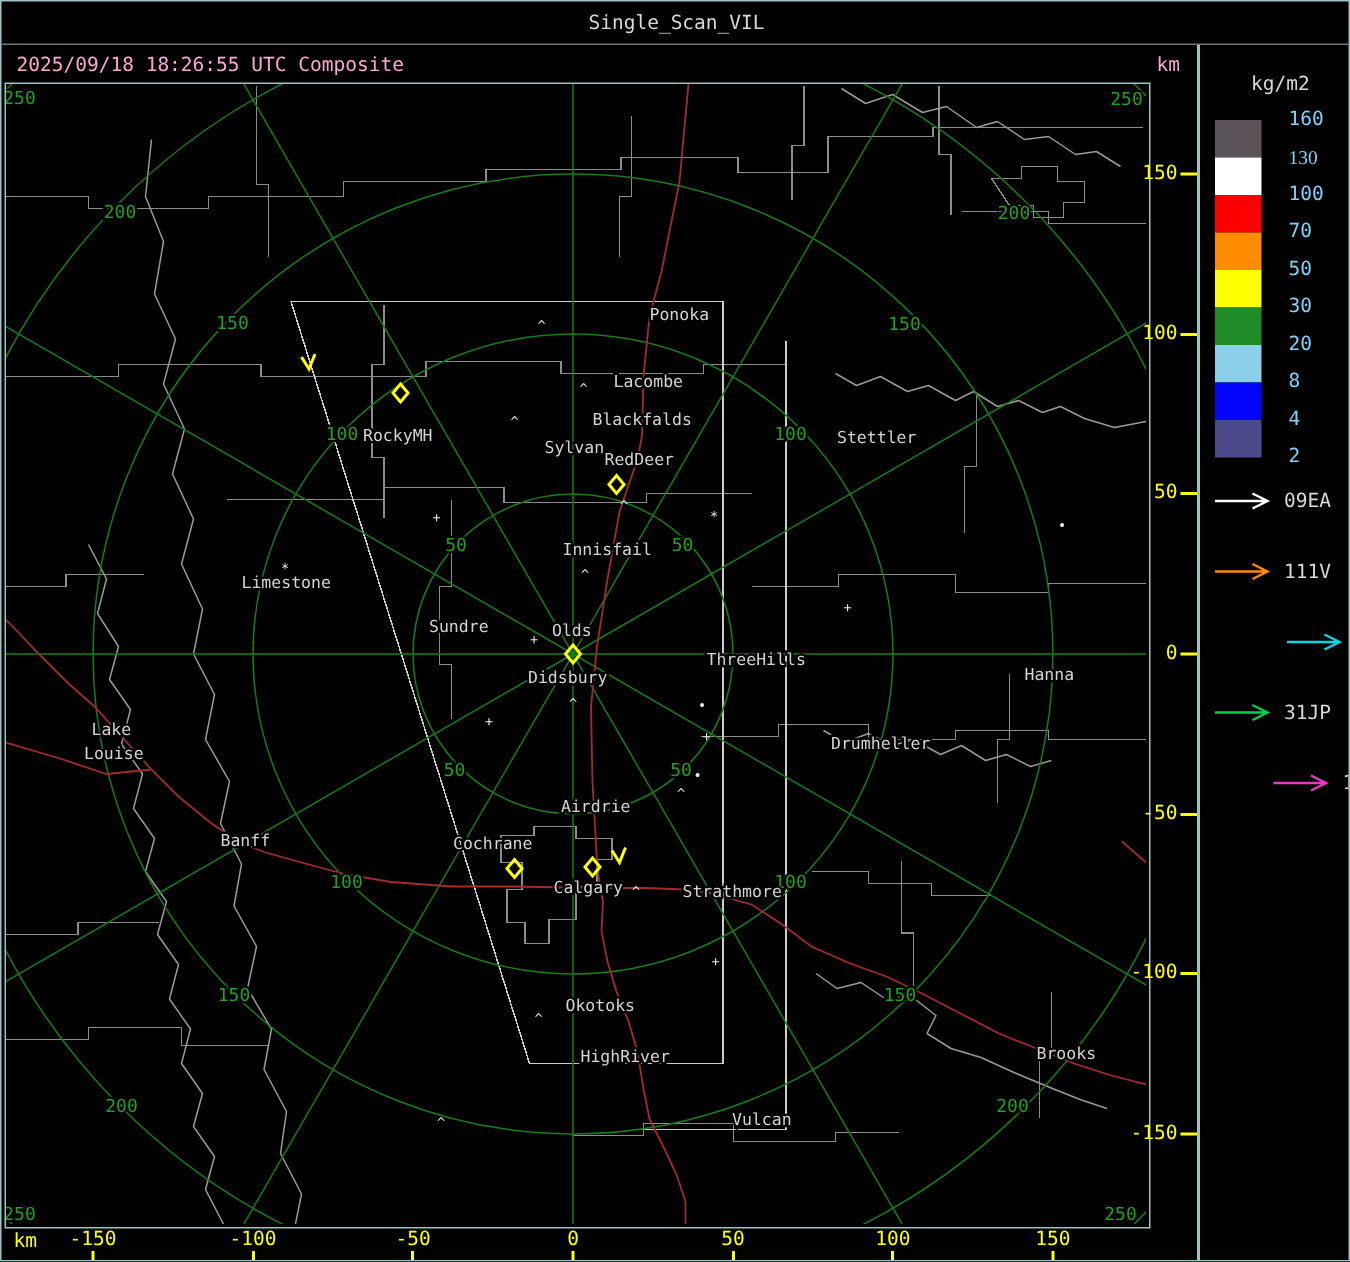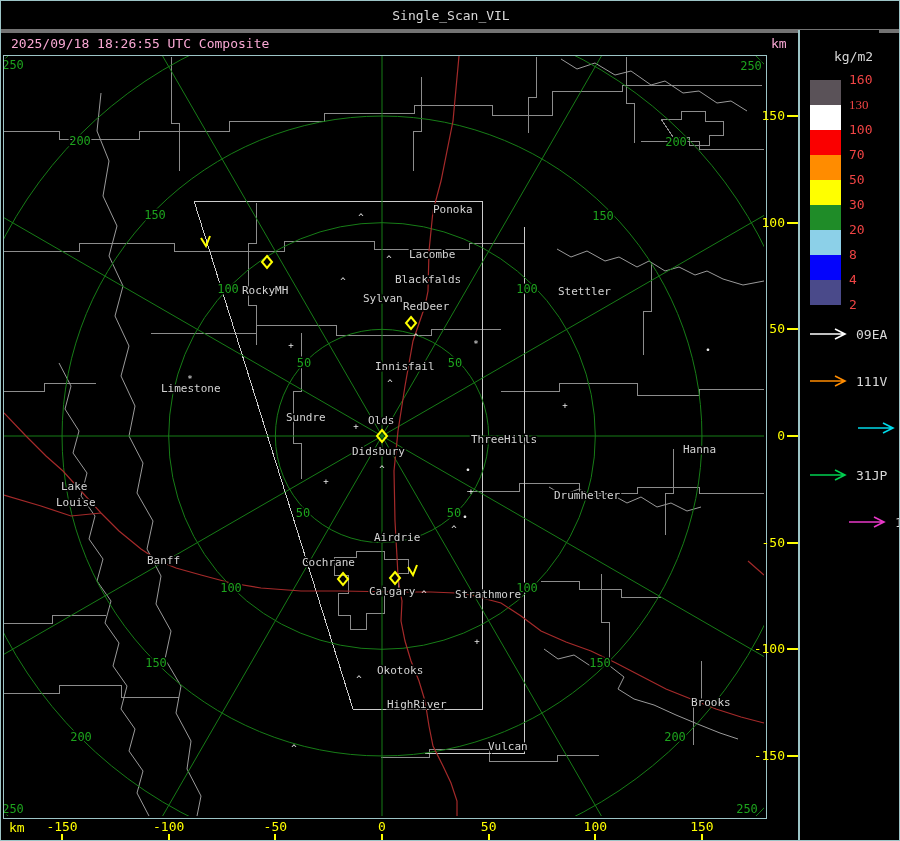--- a/index.html
+++ b/index.html
@@ -2,38 +2,38 @@
 <html><head>
 <meta charset="utf-8">
 <style>
   html,body{margin:0;padding:0;background:#000;}
   #app{position:relative;width:900px;height:841px;background:#000;overflow:hidden;
        font-family:"DejaVu Sans Mono",monospace;box-sizing:border-box;
        border:1px solid #9cc4c6;}
   .abs{position:absolute;}
   #titlebar{left:0;top:0;width:900px;height:28px;color:#d8d8d8;font-size:13px;
             display:flex;align-items:center;justify-content:center;
-            border-bottom:4px solid #737373;}
+            border-bottom:1px solid #737373;}
   #infobar{left:0;top:29px;width:797px;height:25px;color:#f9a8d4;font-size:13px;}
   #timestamp{position:absolute;left:10px;top:6px;white-space:pre;}
   #right-axis-unit{position:absolute;left:770px;top:6px;}
   #map-frame{left:2px;top:54px;width:762px;height:762px;border:1px solid #9cc4c6;box-sizing:content-box;}
   #map-svg{position:absolute;left:0;top:0;}
   #right-axis{left:764px;top:55px;width:33px;height:760px;color:#ffff00;font-size:13px;}
   .rtick{position:absolute;width:11px;height:2px;background:#ffff00;left:22px;}
   .rlabel{position:absolute;right:13px;height:14px;line-height:14px;}
   #vline{left:797px;top:29px;width:2px;height:812px;background:#9cc4c6;}
   #bottom-axis{left:0;top:816px;width:797px;height:25px;color:#ffff00;font-size:13px;}
   #bottom-axis-unit{position:absolute;left:8px;top:3px;}
   .btick{position:absolute;width:2px;height:8px;background:#ffff00;top:17px;}
   .blabel{position:absolute;top:2px;transform:translateX(-50%);}
   #legend{left:799px;top:29px;width:79px;height:812px;background:#000;color:#d8d8d8;font-size:13px;}
   #legend-unit{position:absolute;left:34px;top:19px;}
   .cbox{position:absolute;left:10px;width:31px;}
-  .clabel{position:absolute;left:49px;height:14px;line-height:14px;color:#ef4444;}
+  .clabel{position:absolute;left:59px;height:14px;line-height:14px;color:#7dd3fc;}
   .trackrow{position:absolute;left:0;height:16px;width:100px;}
   .trackrow svg{position:absolute;left:8px;top:1px;}
   .tracklabel{position:absolute;left:56px;top:1px;}
 </style>
 </head>
 <body>
 
 <div id="app">
 
   <div class="abs" id="titlebar">

